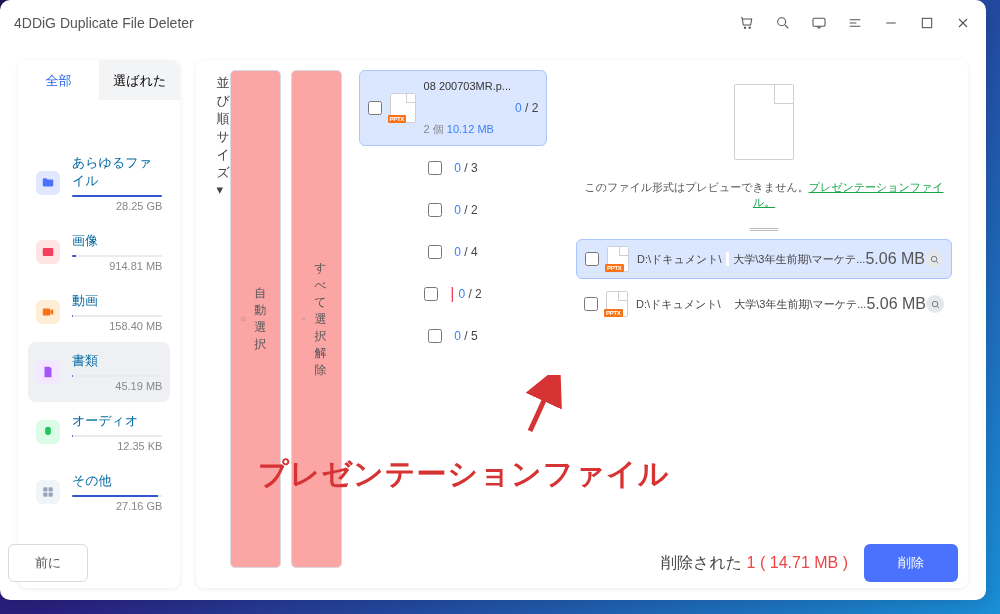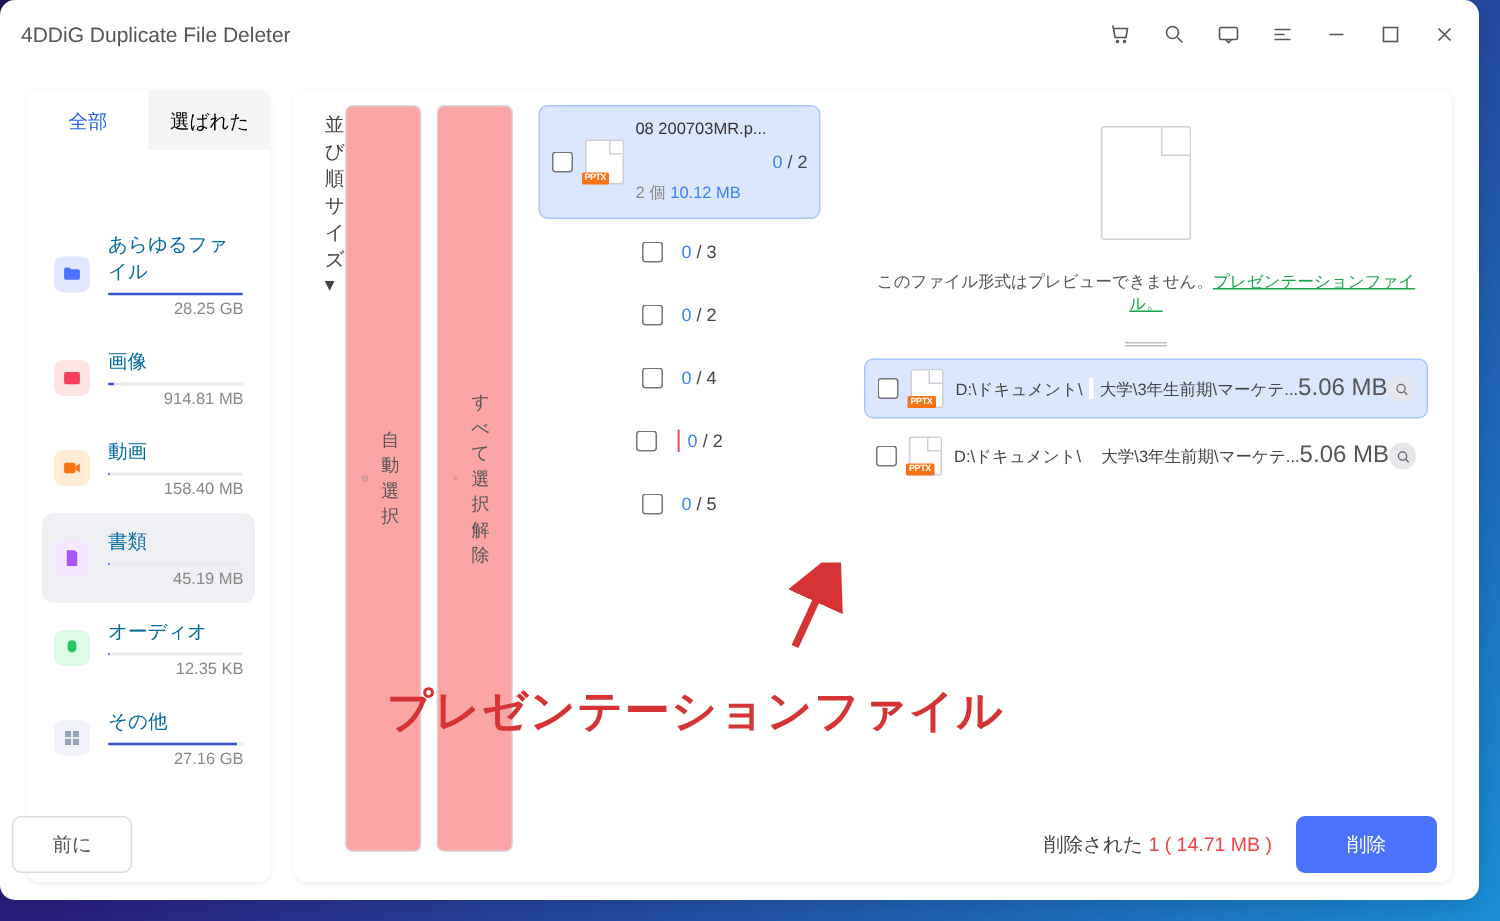--- a/index.html
+++ b/index.html
@@ -59,21 +59,21 @@
 .file-path { flex: 1; font-size: 11px; color: #444; display: flex; align-items: center; gap: 4px; white-space: nowrap; overflow: hidden; }
 .gap-box { display: inline-block; width: 32px; height: 14px; background: #fff; border: 0; }
 .file-size { font-size: 16px; color: #555; margin: 0 0; }
 .eye-btn { width: 18px; height: 18px; border-radius: 50%; background: #e5e7eb; display: flex; align-items: center; justify-content: center; cursor: pointer; }
 .eye-btn svg { width: 11px; height: 11px; stroke: #666; fill: none; stroke-width: 1.8; }
 .annotation { position: absolute; left: 258px; top: 454px; font-size: 30px; font-weight: 700; color: #d63434; letter-spacing: 1px; pointer-events: none; white-space: nowrap; }
 .arrow { position: absolute; left: 522px; top: 375px; pointer-events: none; }
 .footer { position: absolute; bottom: 18px; left: 8px; right: 28px; display: flex; align-items: center; }
 .btn-prev { border: 1px solid #d8dbe2; background: #fff; border-radius: 6px; padding: 9px 26px; font-size: 13px; color: #555; cursor: pointer; }
 .footer-right { margin-left: auto; display: flex; align-items: center; gap: 16px; }
-.deleted-info { font-size: 13px; color: #444; padding-left: 29px; }
+.deleted-info { font-size: 16px; color: #444; padding-left: 29px; }
 .deleted-info .red { color: #ef4444; }
 .btn-delete { background: #4a72ff; color: #fff; border: none; border-radius: 6px; padding: 10px 34px; font-size: 13px; cursor: pointer; }
 input[type=checkbox] { width: 14px; height: 14px; accent-color: #4a72ff; cursor: pointer; }
 </style>
 </head>
 <body>
 
 <div class="app-window">
   <div class="titlebar">
     <span class="app-title">4DDiG Duplicate File Deleter</span>

